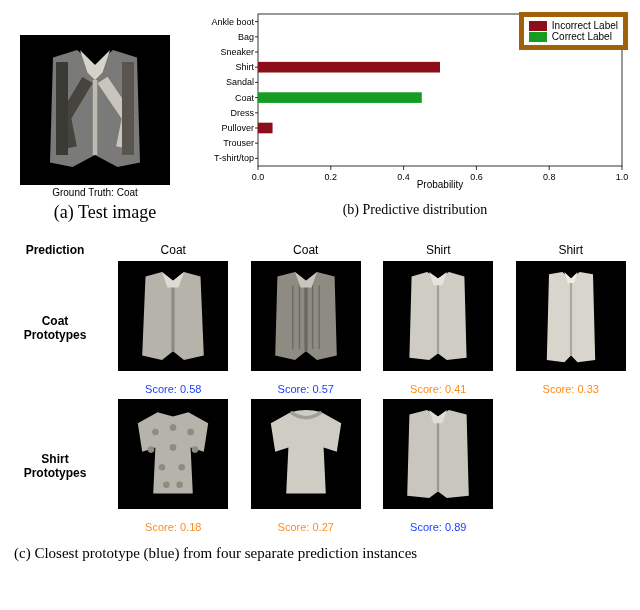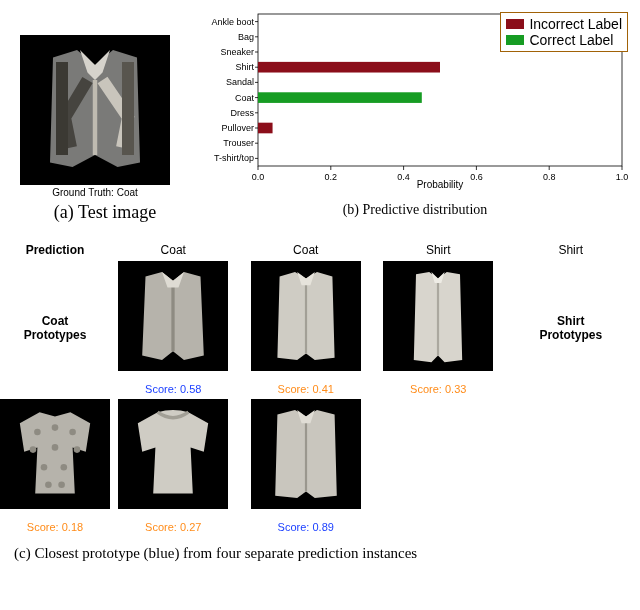--- a/index.html
+++ b/index.html
@@ -43,23 +43,23 @@
     flex: 1;
     position: relative;
     height: 180px;
   }
   .chart-svg { width: 100%; height: 100%; }
   .legend {
     position: absolute;
     top: 2px;
     right: 2px;
     background: #fff;
-    border: 1px solid #a16207;
-    font-family: Arial, sans-serif;
-    font-size: 14px;
+    border: 5px solid #a16207;
+    font-family: Arial, sans-serif;
+    font-size: 10px;
     padding: 3px 5px;
   }
   .legend-row { display: flex; align-items: center; gap: 5px; }
   .legend-swatch { width: 18px; height: 10px; }
   .sub-captions {
     display: flex;
     margin-top: 4px;
     margin-bottom: 20px;
   }
   .sub-captions .left { flex: 0 0 190px; text-align: center; font-size: 18px; }
@@ -204,20 +204,37 @@
         <path d="M50 18 L50 82" stroke="#8e8b82" stroke-width="3"></path>
         <path d="M40 10 L50 18 L60 10 L55 24 L45 24 Z" fill="#dedbd3"></path>
       </svg>
     </div>
     <div class="score-label score-blue">Score: 0.58</div>
   </div>
   <div class="proto-cell">
     <div class="proto-img">
       <svg viewBox="0 0 100 100">
           <rect width="100" height="100" fill="#000"></rect>
+        <path d="M24 14 L40 10 L50 18 L60 10 L76 14 L78 86 L60 90 L50 82 L40 90 L22 86 Z" fill="#8e8b82"></path>
+        <path d="M50 18 L50 82" stroke="#6b685f" stroke-width="3"></path>
+        <g stroke="#6b685f" stroke-width="1.2">
+          <line x1="38" y1="22" x2="38" y2="80"></line>
+            <line x1="44" y1="22" x2="44" y2="80"></line>
+          <line x1="56" y1="22" x2="56" y2="80"></line>
+            <line x1="62" y1="22" x2="62" y2="80"></line>
+        </g>
+        <path d="M40 10 L50 18 L60 10 L55 24 L45 24 Z" fill="#c9c5bc"></path>
+      </svg>
+    </div>
+    <div class="score-label score-blue">Score: 0.57</div>
+  </div>
+  <div class="proto-cell">
+    <div class="proto-img">
+      <svg viewBox="0 0 100 100">
+          <rect width="100" height="100" fill="#000"></rect>
         <path d="M26 14 L40 10 L50 16 L60 10 L74 14 L76 88 L58 90 L50 84 L42 90 L24 88 Z" fill="#cfccc4"></path>
         <path d="M50 16 L50 84" stroke="#a29f96" stroke-width="2"></path>
         <path d="M42 10 L50 16 L58 10 L54 22 L46 22 Z" fill="#e6e3db"></path>
       </svg>
     </div>
     <div class="score-label score-orange">Score: 0.41</div>
   </div>
   <div class="proto-cell">
     <div class="proto-img">
       <svg viewBox="0 0 100 100">

